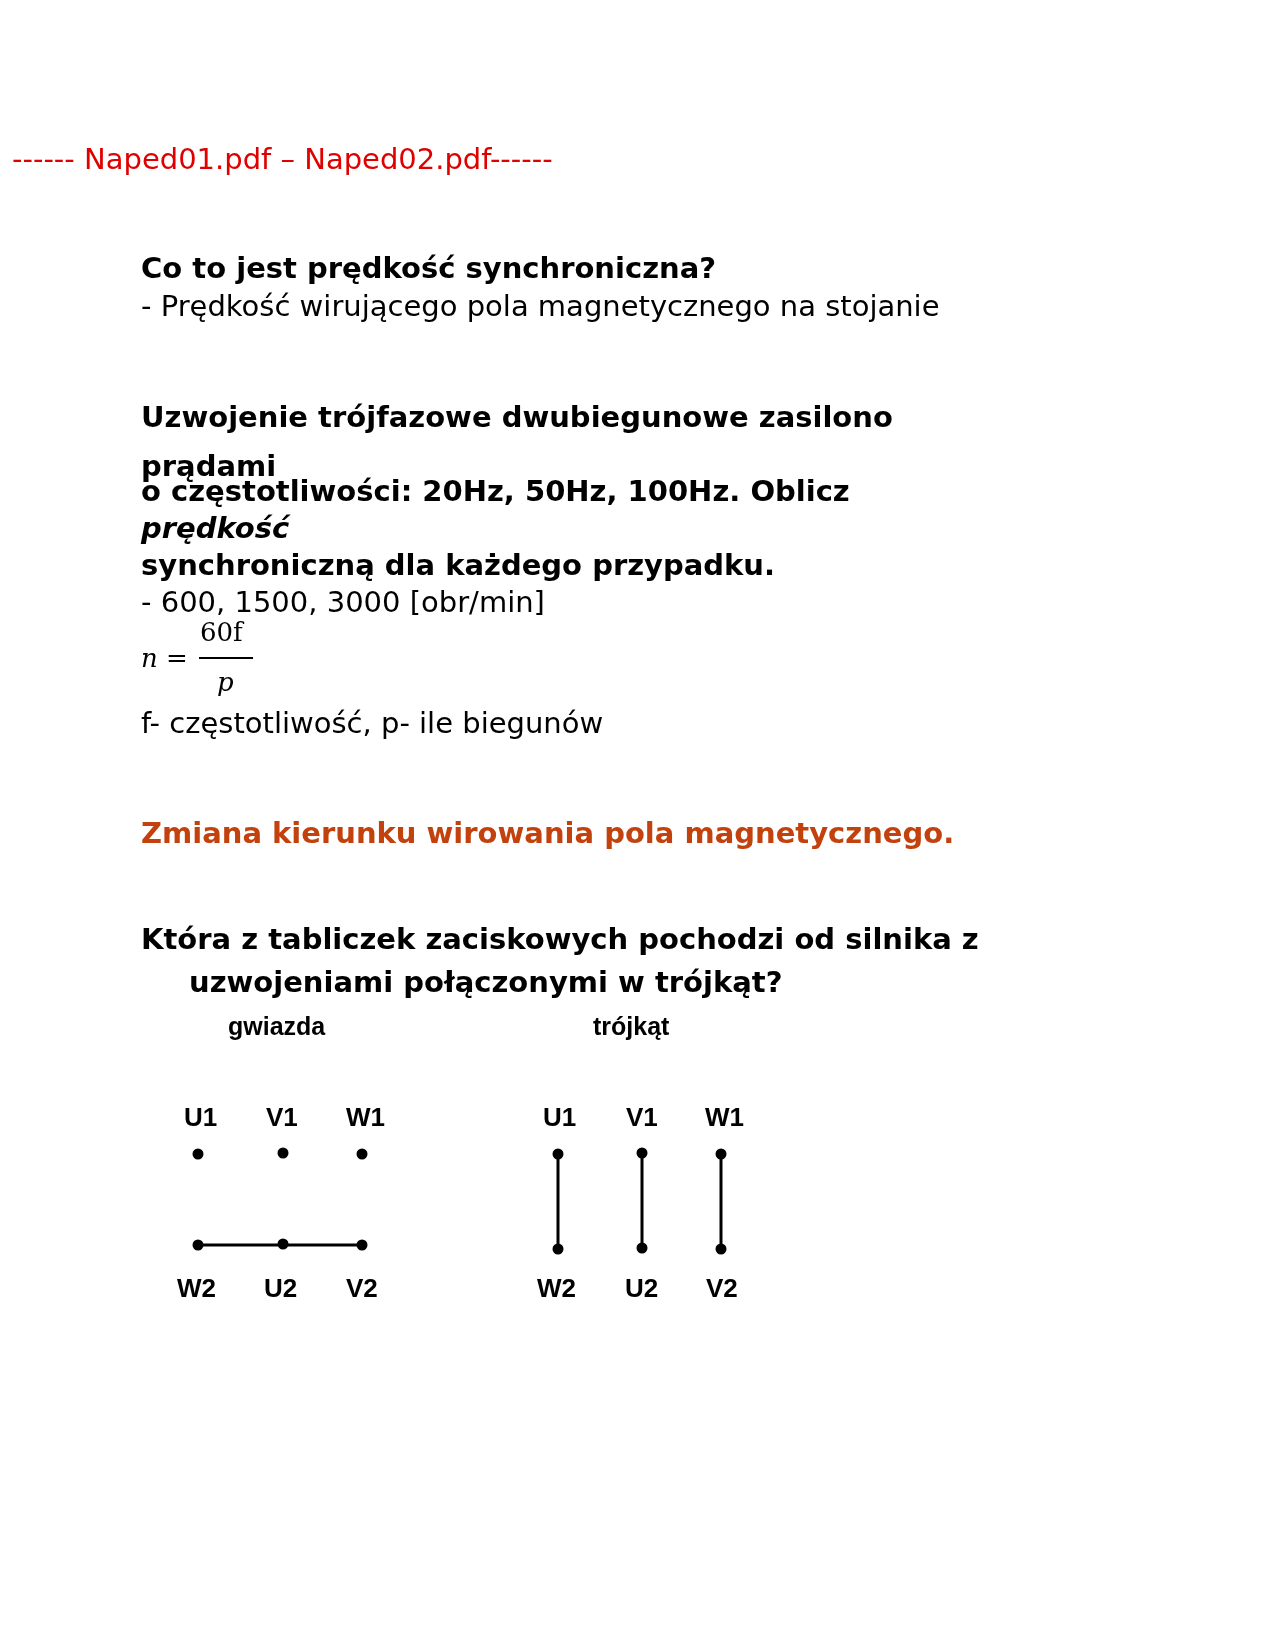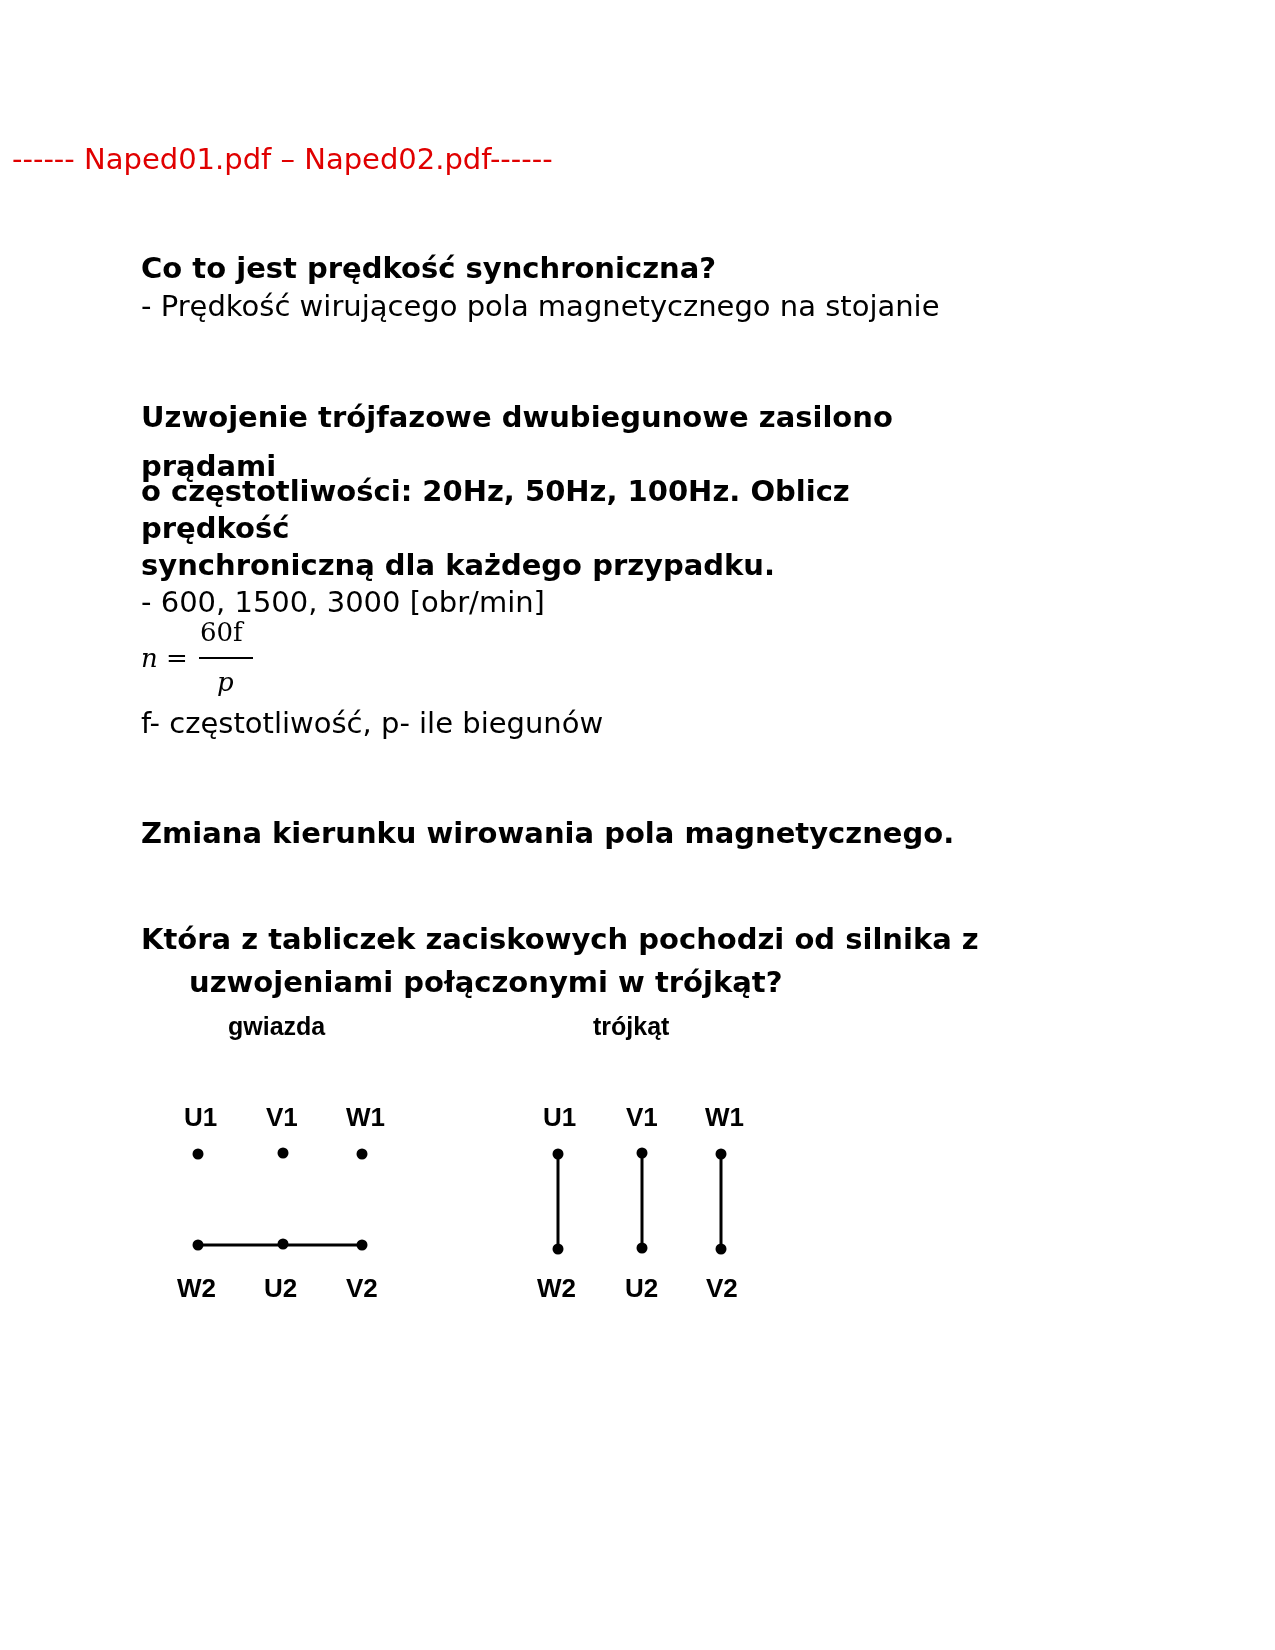--- a/index.html
+++ b/index.html
@@ -2,37 +2,37 @@
 <html><head>
 <meta charset="utf-8">
 <style>
   html, body { margin: 0; padding: 0; background: #ffffff; }
   body { width: 1275px; height: 1650px; position: relative; overflow: hidden;
          font-family: "DejaVu Sans", sans-serif; color: #000; }
   .abs { position: absolute; white-space: nowrap; }
   .header { left: 0; width: 1212px; top: 142px; text-align: left; font-size: 29px; color: #e00000; padding-left: 12px; }
   .bold { font-weight: bold; }
   .txt { font-size: 29px; line-height: 37px; }
-  .red { color: #000000; }
+  .red { color: #c2410c; }
   .formula { font-family: "DejaVu Serif", serif; font-style: italic; }
   .diag-label { font-family: "Liberation Sans", sans-serif; font-weight: bold; font-size: 26px; }
   svg { position: absolute; left: 0; top: 0; }
 </style>
 </head>
 <body>
 
 <div class="abs header">------ Naped01.pdf – Naped02.pdf------</div>
 
 <div class="abs txt bold" style="left:141px; top:250px;">Co to jest prędkość synchroniczna?</div>
 <div class="abs txt" style="left:141px; top:288px;">- Prędkość wirującego pola magnetycznego na stojanie</div>
 
 <div class="abs txt bold" style="left:141px; top:399px;">Uzwojenie trójfazowe dwubiegunowe zasilono</div>
 <div class="abs txt bold" style="left:141px; top:436px;margin-top:12px;">prądami</div>
 <div class="abs txt bold" style="left:141px; top:473px;">o częstotliwości: 20Hz, 50Hz, 100Hz. Oblicz</div>
-<div class="abs txt bold" style="left:141px; top:510px;">prędkość</div>
+<div class="abs txt bold" style="left:141px; top:510px;font-style:italic;">prędkość</div>
 <div class="abs txt bold" style="left:141px; top:547px;">synchroniczną dla każdego przypadku.</div>
 <div class="abs txt" style="left:141px; top:584px;">- 600, 1500, 3000 [obr/min]</div>
 
 <div>
   <div class="abs formula" style="left:141px; top:643px; font-size:26px;">n =</div>
   <div class="abs formula" style="left:200px; top:617px; font-size:26px; font-style:normal;">60f</div>
   <div class="abs" style="left:199px; top:657px; width:54px; height:2px; background:#000;"></div>
   <div class="abs formula" style="left:217px; top:667px; font-size:26px;">p</div>
 </div>
 

